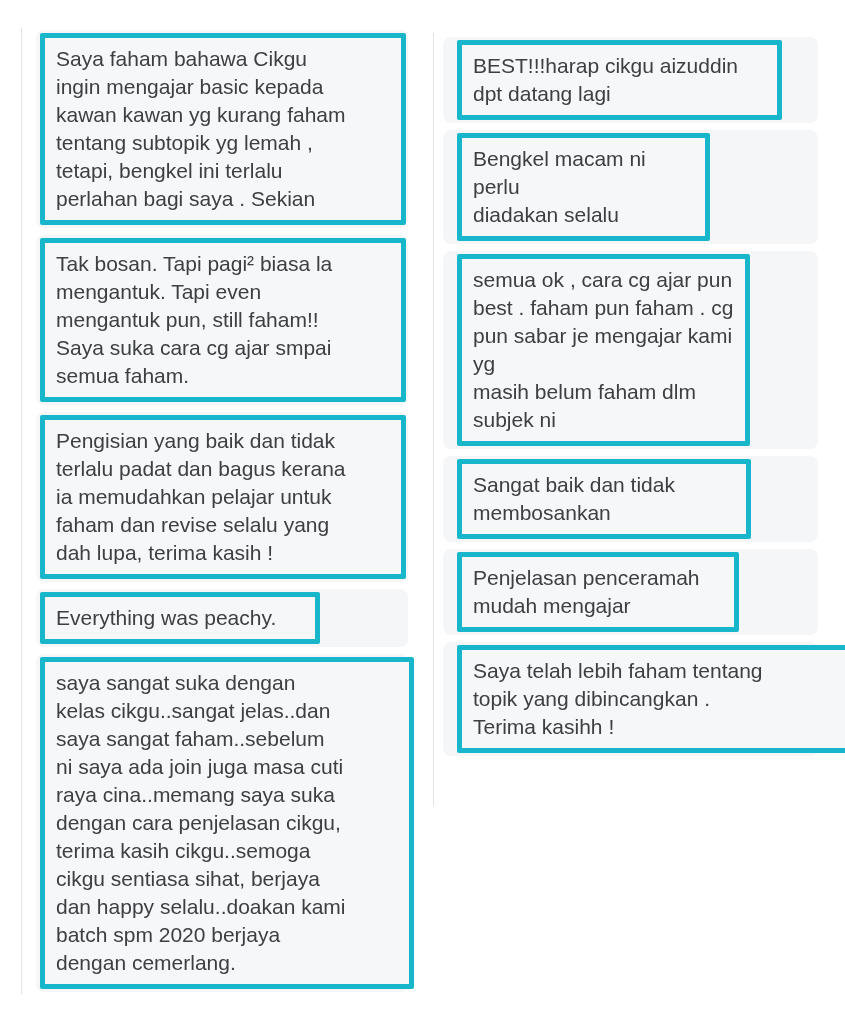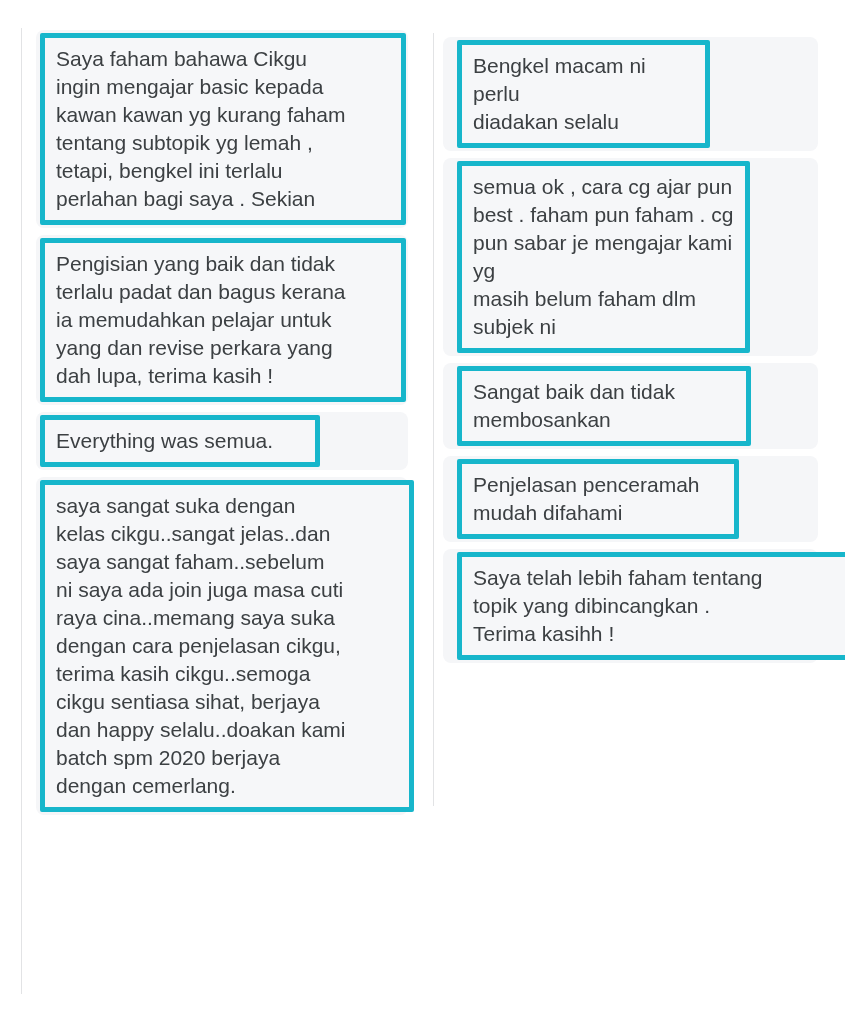--- a/index.html
+++ b/index.html
@@ -63,63 +63,74 @@
   <div class="col left-col">
     <div class="card">
       <div class="hl" style="width:366px">Saya faham bahawa Cikgu
 ingin mengajar basic kepada
 kawan kawan yg kurang faham
 tentang subtopik yg lemah ,
 tetapi, bengkel ini terlalu
 perlahan bagi saya . Sekian</div>
     </div>
     <div class="card">
+      <div class="hl" style="width:366px">Tak bosan. Tapi pagi² biasa la
+mengantuk. Tapi even
+mengantuk pun, still faham!!
+Saya suka cara cg ajar smpai
+semua faham.</div>
+    </div>
+    <div class="card">
       <div class="hl" style="width:366px">Pengisian yang baik dan tidak
 terlalu padat dan bagus kerana
 ia memudahkan pelajar untuk
-yang dan revise perkara yang
+faham dan revise selalu yang
 dah lupa, terima kasih !</div>
     </div>
     <div class="card">
-      <div class="hl" style="width:280px">Everything was semua.</div>
+      <div class="hl" style="width:280px">Everything was peachy.</div>
     </div>
     <div class="card">
       <div class="hl" style="width:374px">saya sangat suka dengan
 kelas cikgu..sangat jelas..dan
 saya sangat faham..sebelum
 ni saya ada join juga masa cuti
 raya cina..memang saya suka
 dengan cara penjelasan cikgu,
 terima kasih cikgu..semoga
 cikgu sentiasa sihat, berjaya
 dan happy selalu..doakan kami
 batch spm 2020 berjaya
 dengan cemerlang.</div>
     </div>
   </div>
 
   <div class="col right-col">
     <div class="card">
+      <div class="hl" style="width:325px">BEST!!!harap cikgu aizuddin
+dpt datang lagi</div>
+    </div>
+    <div class="card">
       <div class="hl" style="width:253px">Bengkel macam ni perlu
 diadakan selalu</div>
     </div>
     <div class="card">
       <div class="hl" style="width:293px">semua ok , cara cg ajar pun
 best . faham pun faham . cg
 pun sabar je mengajar kami yg
 masih belum faham dlm
 subjek ni</div>
     </div>
     <div class="card">
       <div class="hl" style="width:294px">Sangat baik dan tidak
 membosankan</div>
     </div>
     <div class="card">
       <div class="hl" style="width:282px">Penjelasan penceramah
-mudah difahami</div>
+mudah mengajar</div>
     </div>
     <div class="card">
       <div class="hl" style="width:408px">Saya telah lebih faham tentang
 topik yang dibincangkan .
 Terima kasihh !</div>
     </div>
   </div>
 
 </div>
 

